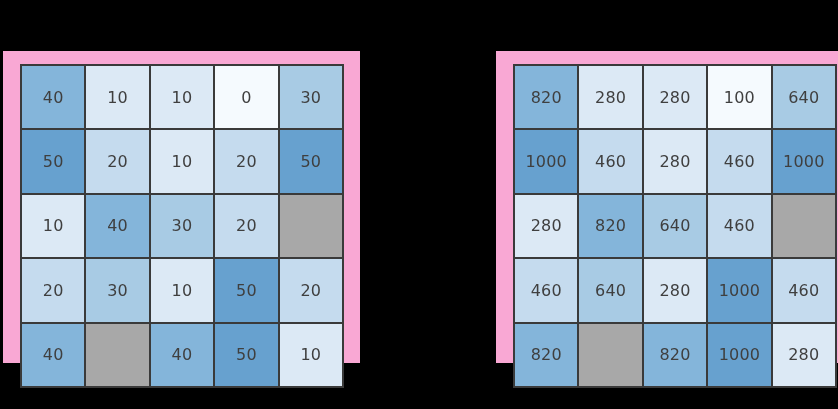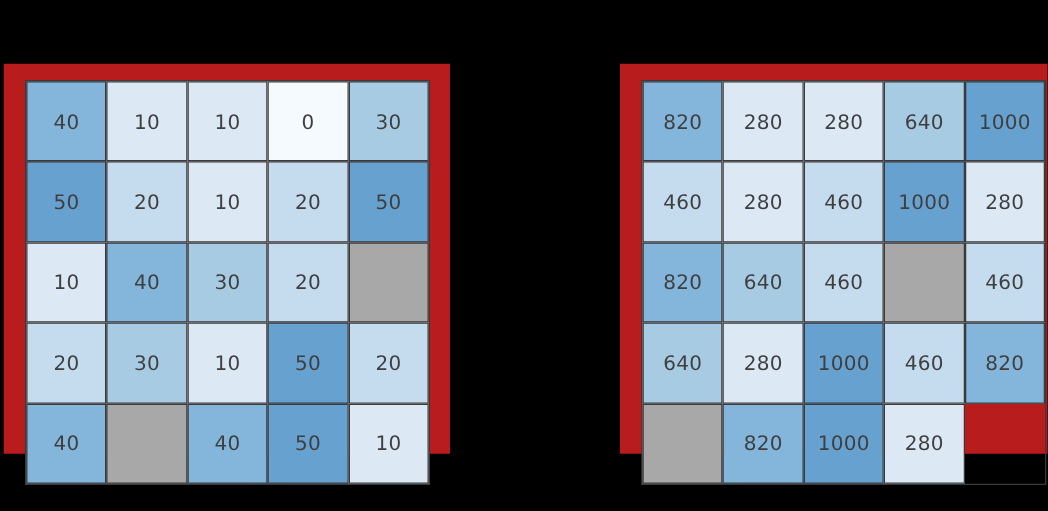--- a/index.html
+++ b/index.html
@@ -15,21 +15,21 @@
     position: relative;
     width: 838px;
     height: 409px;
     background: #000000;
   }
   .panel {
     position: absolute;
     top: 51px;
     width: 357px;
     height: 312px;
-    background: #b91c1c;
+    background: #f9a8d4;
   }
   .panel-left  { left: 3px; }
   .panel-right { left: 496px; }
   .heatmap-grid {
     position: absolute;
     left: 17px;
     top: 13px;
     width: 324px;
     height: 324px;
     box-sizing: border-box;
@@ -80,20 +80,21 @@
         <div class="cell" style="background: rgb(132, 181, 218); color: rgb(63, 63, 63);">40</div>
         <div class="cell" style="background: rgb(103, 161, 207); color: rgb(63, 63, 63);">50</div>
         <div class="cell" style="background: rgb(220, 233, 245); color: rgb(63, 63, 63);">10</div>
       </div>
   </div>
   <div class="panel panel-right">
     <div class="heatmap-grid">
         <div class="cell" style="background: rgb(132, 181, 218); color: rgb(63, 63, 63);">820</div>
         <div class="cell" style="background: rgb(220, 233, 245); color: rgb(63, 63, 63);">280</div>
         <div class="cell" style="background: rgb(220, 233, 245); color: rgb(63, 63, 63);">280</div>
+        <div class="cell" style="background: rgb(245, 250, 254); color: rgb(63, 63, 63);">100</div>
         <div class="cell" style="background: rgb(168, 203, 228); color: rgb(63, 63, 63);">640</div>
         <div class="cell" style="background: rgb(103, 161, 207); color: rgb(63, 63, 63);">1000</div>
         <div class="cell" style="background: rgb(197, 219, 238); color: rgb(63, 63, 63);">460</div>
         <div class="cell" style="background: rgb(220, 233, 245); color: rgb(63, 63, 63);">280</div>
         <div class="cell" style="background: rgb(197, 219, 238); color: rgb(63, 63, 63);">460</div>
         <div class="cell" style="background: rgb(103, 161, 207); color: rgb(63, 63, 63);">1000</div>
         <div class="cell" style="background: rgb(220, 233, 245); color: rgb(63, 63, 63);">280</div>
         <div class="cell" style="background: rgb(132, 181, 218); color: rgb(63, 63, 63);">820</div>
         <div class="cell" style="background: rgb(168, 203, 228); color: rgb(63, 63, 63);">640</div>
         <div class="cell" style="background: rgb(197, 219, 238); color: rgb(63, 63, 63);">460</div>

